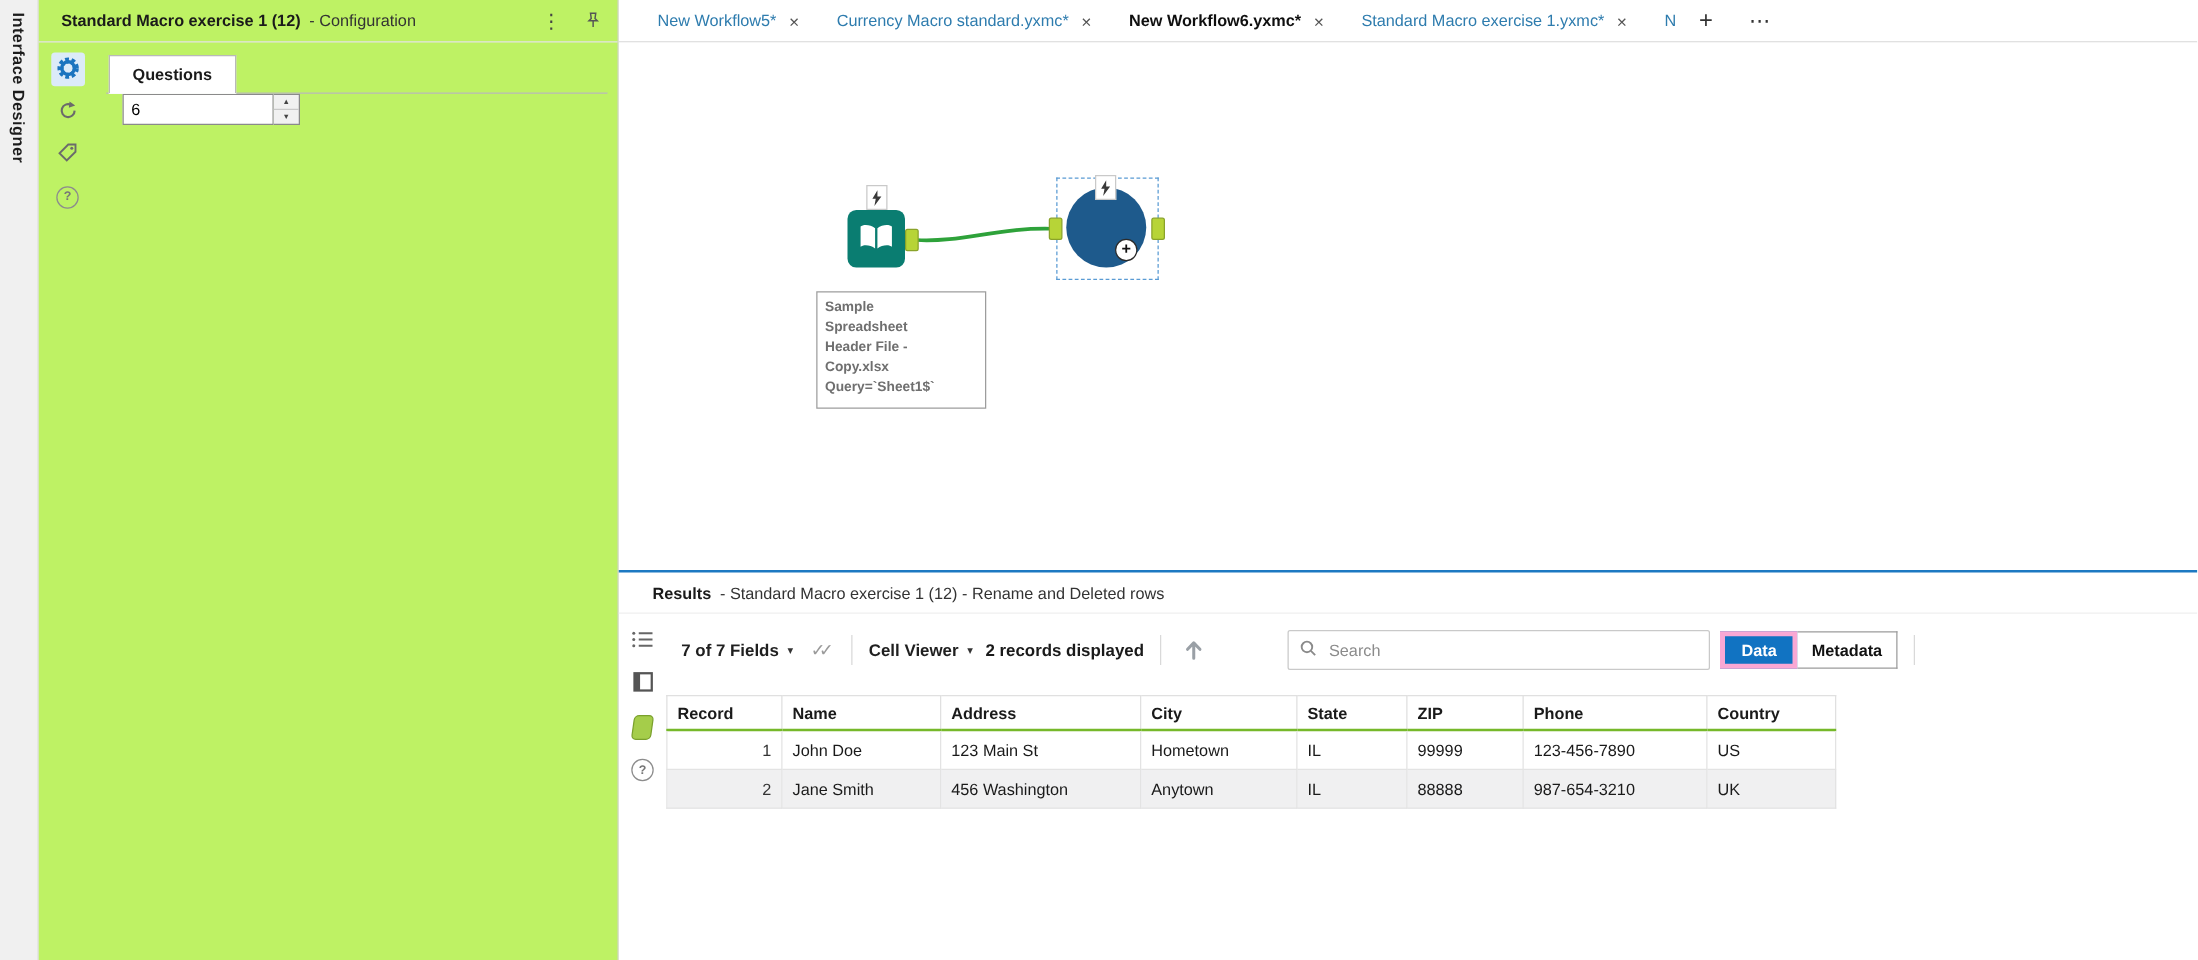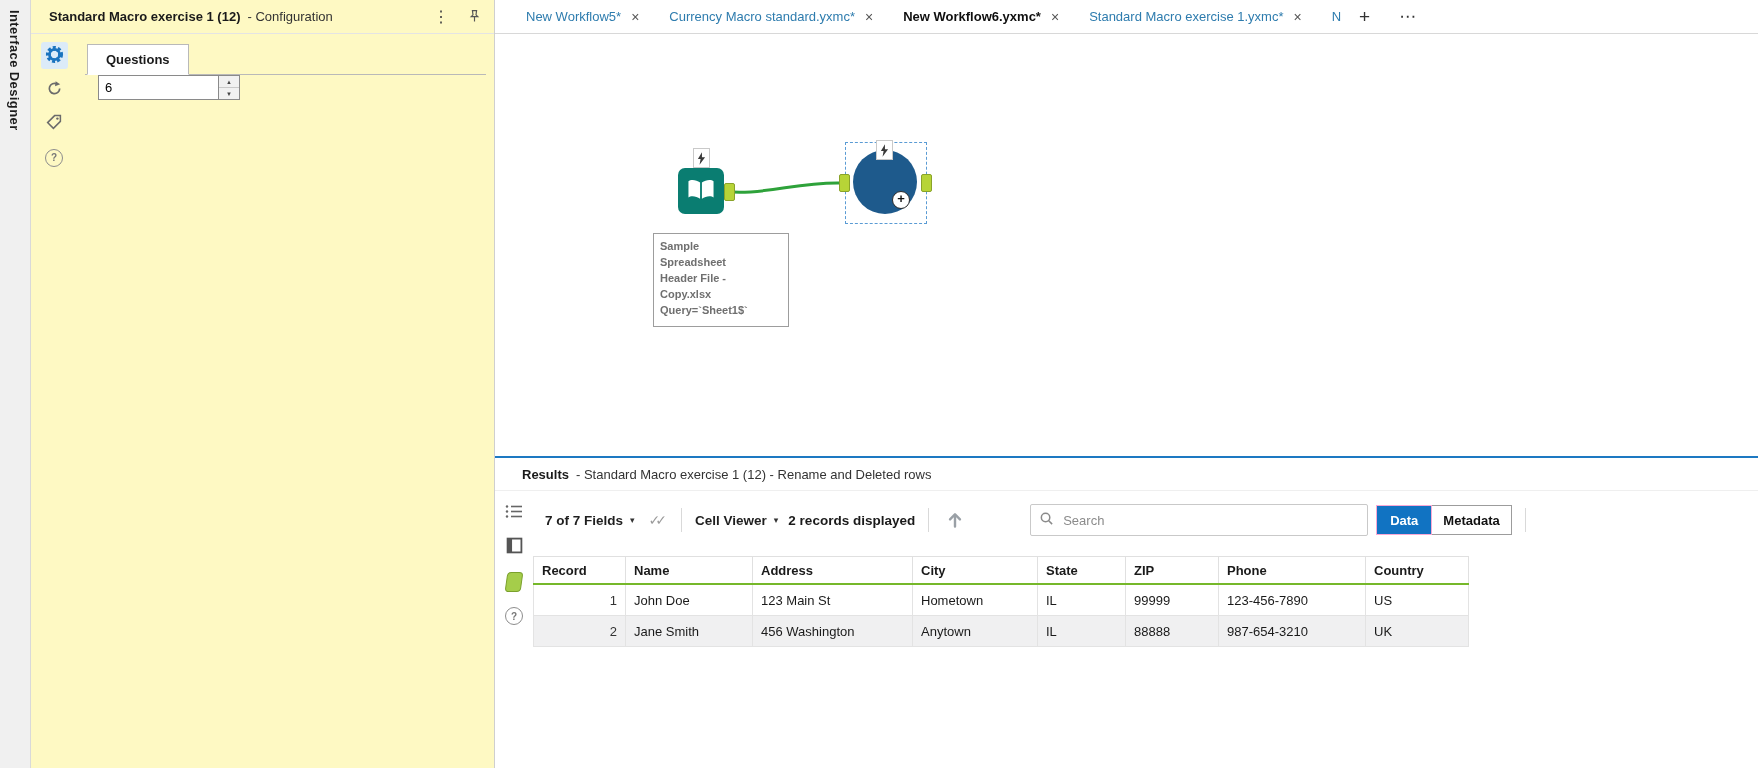--- a/index.html
+++ b/index.html
@@ -9,21 +9,21 @@
     background:#fff;
   }
   
   .iface-strip { position:absolute; left:0; top:0; width:30px; height:100%;
     background:#f0f0f0; border-right:1px solid #d9d9d9; }
   .iface-text { writing-mode:vertical-rl; font-weight:bold; font-size:13px; color:#1c1c1c;
     margin:10px 0 0 7px; letter-spacing:.4px; white-space:nowrap; }
 
   
   .config { position:absolute; left:31px; top:0; width:463px; height:100%;
-    background:#fef9c3; border-right:1px solid #cfcfcf; }
+    background:#bef264; border-right:1px solid #cfcfcf; }
   .config-header { height:33px; border-bottom:1px solid #e4e4e4; display:flex;
     align-items:center; padding:0 12px 0 18px; }
   .cfg-title { font-weight:bold; white-space:nowrap; }
   .cfg-sub { margin-left:7px; color:#333; white-space:nowrap; }
   .cfg-spacer { flex:1; }
   .kebab { font-size:16px; color:#444; margin-right:18px; cursor:pointer; }
   .pin-btn { display:flex; align-items:center; cursor:pointer; }
 
   .cfg-tools { position:absolute; left:5px; top:42px; width:36px; display:flex;
     flex-direction:column; align-items:center; gap:7px; }
@@ -102,21 +102,21 @@
   .caret { font-size:9px; color:#333; }
   .tb-sep { width:1px; height:24px; background:#d9d9d9; margin:0 13px; }
   .dbl-check { color:#9b9b9b; font-size:14px; letter-spacing:-5px; margin-left:14px;
     padding-right:6px; cursor:pointer; }
   .up-arrow { margin-left:2px; cursor:pointer; display:flex; align-items:center; }
   .search-box { margin-left:64px; width:320px; height:30px; border:1px solid #c9c9c9;
     border-radius:2px; display:flex; align-items:center; padding:0 8px; gap:7px; background:#fff; }
   .search-input { border:none; outline:none; flex:1; font-family:inherit; font-size:13px; color:#1d4ed8; }
   .search-input::placeholder { color:#8b8b8b; }
   .btn-data { margin-left:8px; height:30px; padding:0 13px; background:#1173c2;
-    border:1px solid #f9a8d4; color:#fff; font-weight:bold; font-family:inherit;
+    border:4px solid #f9a8d4; color:#fff; font-weight:bold; font-family:inherit;
     font-size:13px; cursor:pointer; }
   .btn-meta { height:30px; padding:0 11px; background:#fff; border:1px solid #9c9c9c;
     border-left:none; color:#111; font-weight:bold; font-family:inherit; font-size:13px; cursor:pointer; }
 
   .res-table { position:absolute; left:38px; top:98px; border-collapse:collapse; }
   .res-table th { font-weight:bold; text-align:left; padding:3px 8px; height:20px;
     border:1px solid #e0e0e0; border-bottom:2px solid #76b82a; background:#fff; font-size:13px; }
   .res-table td { padding:3px 8px; height:24px; border:1px solid #e3e3e3; font-size:13px; color:#1a1a1a; }
   .res-table td.rec { text-align:right; color:#333; }
   .res-table tbody tr:nth-child(2) td { background:#f0f0f1; }

